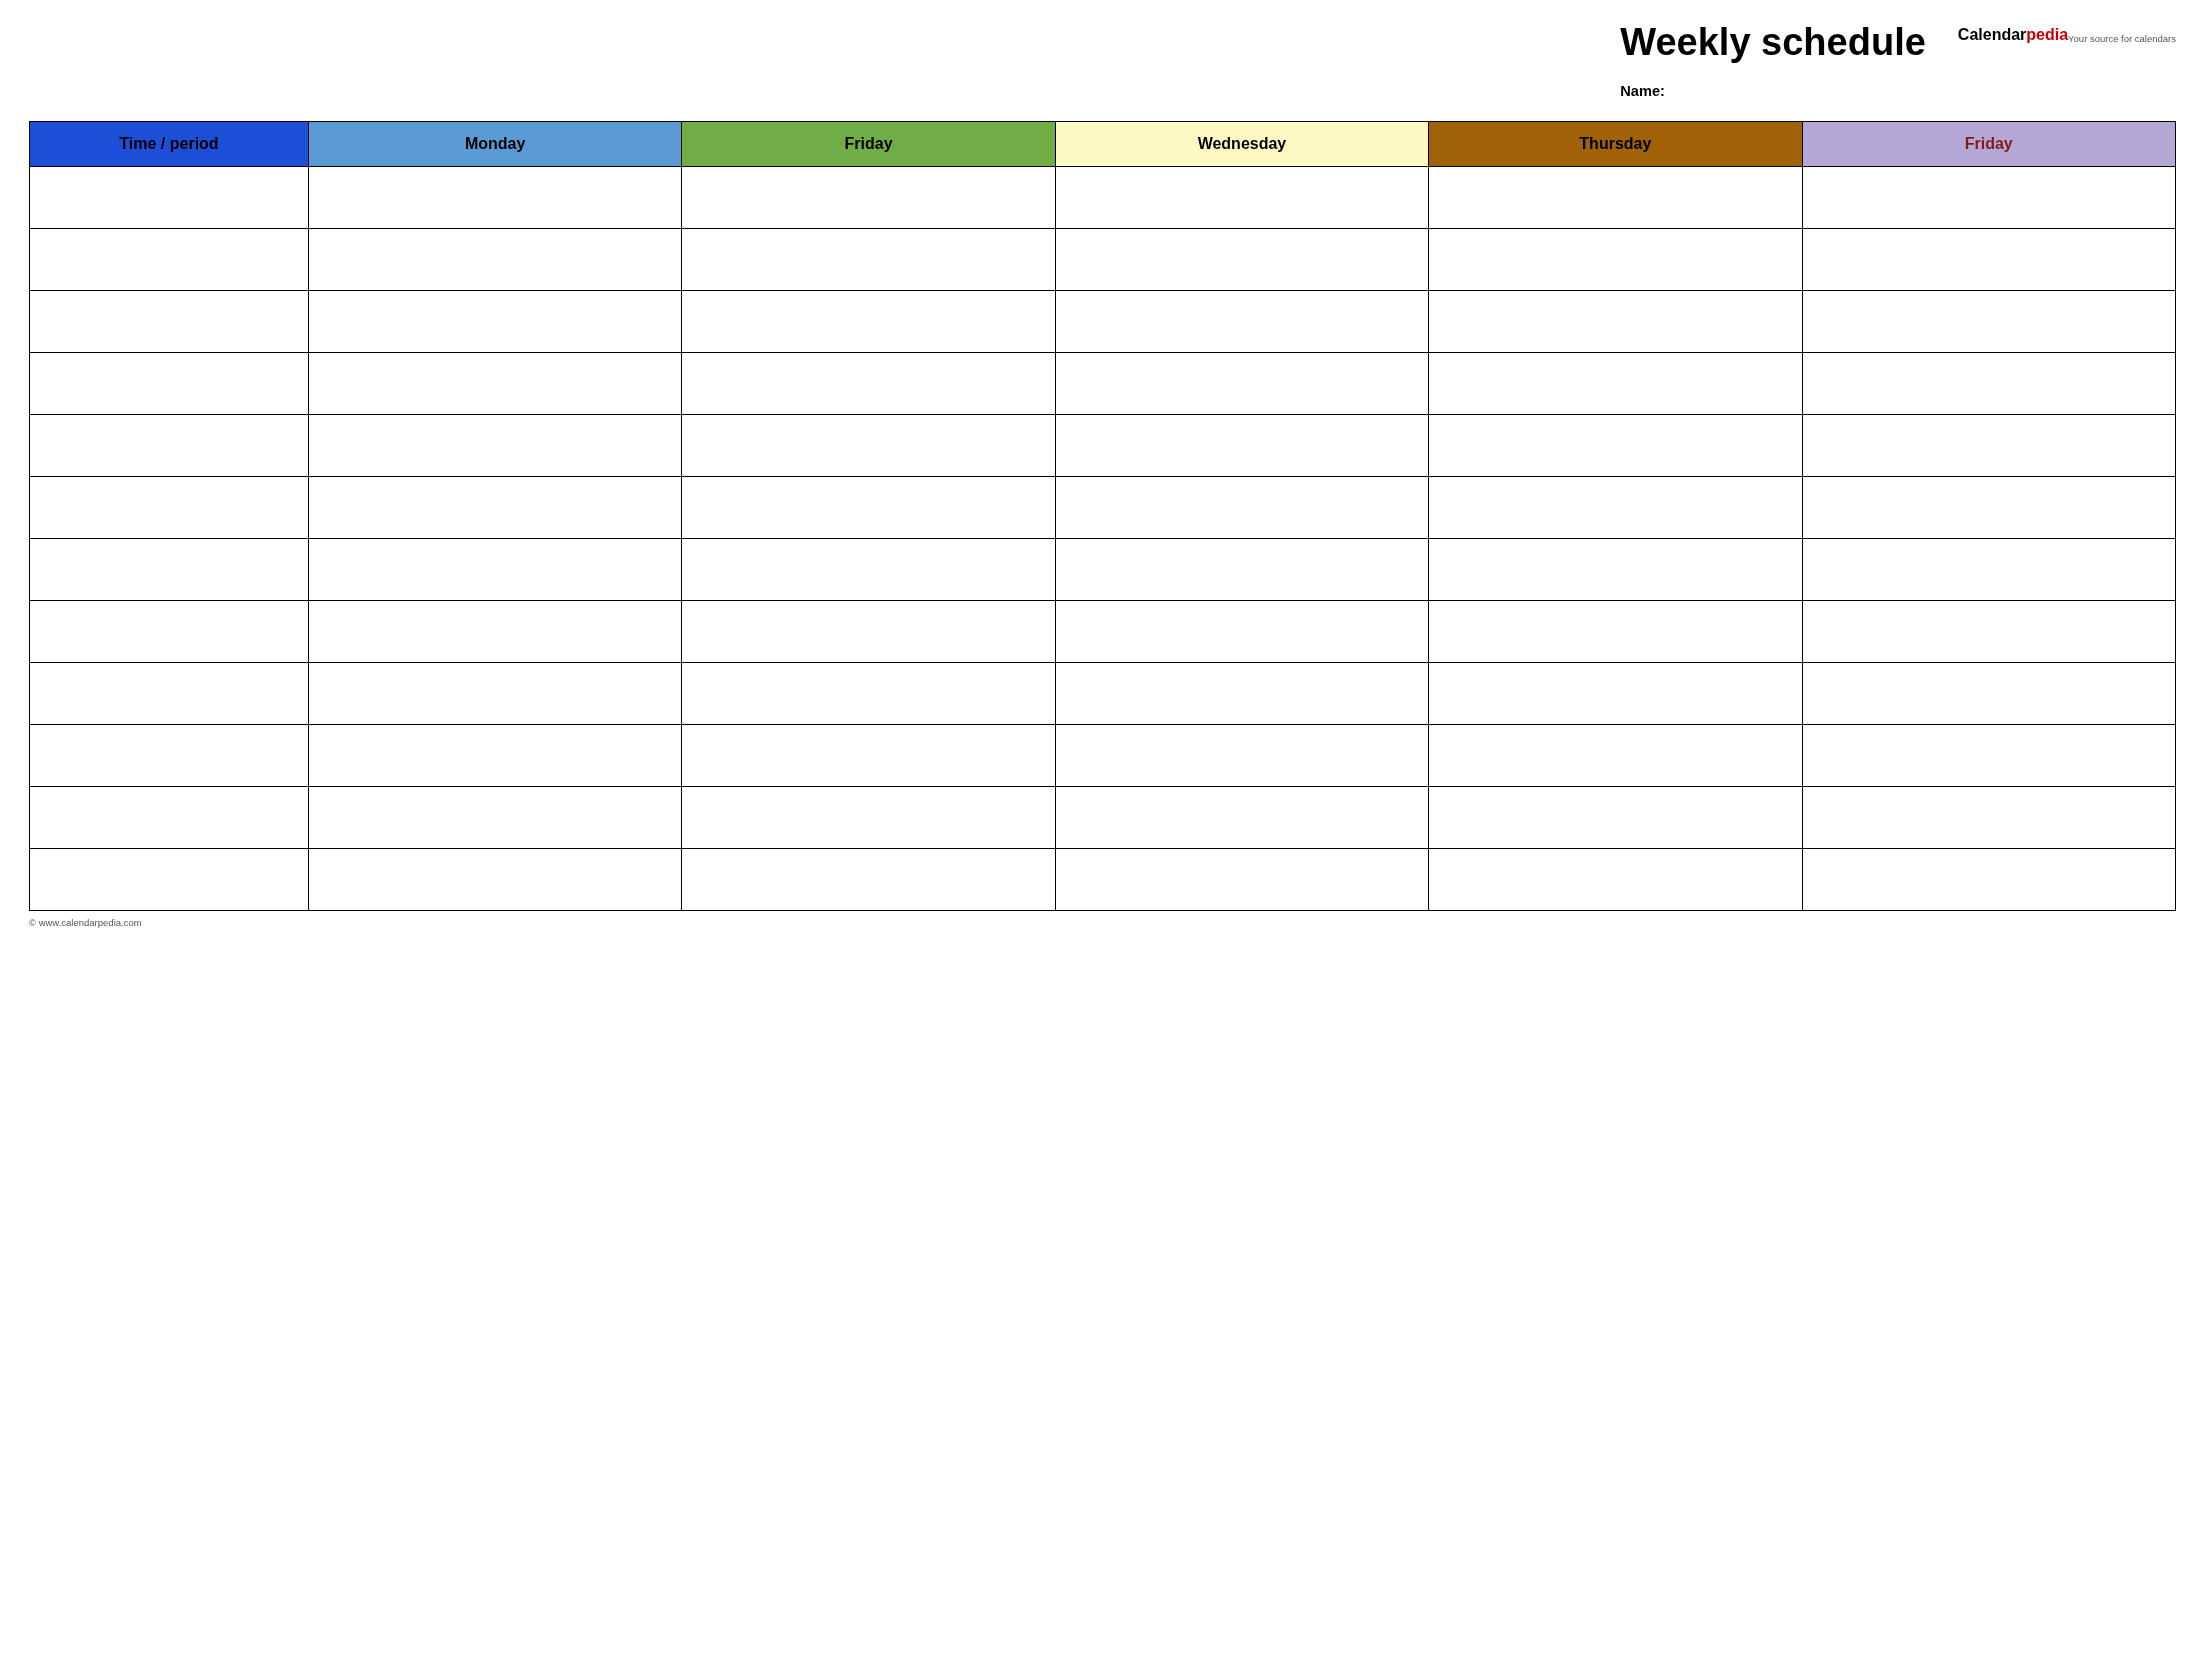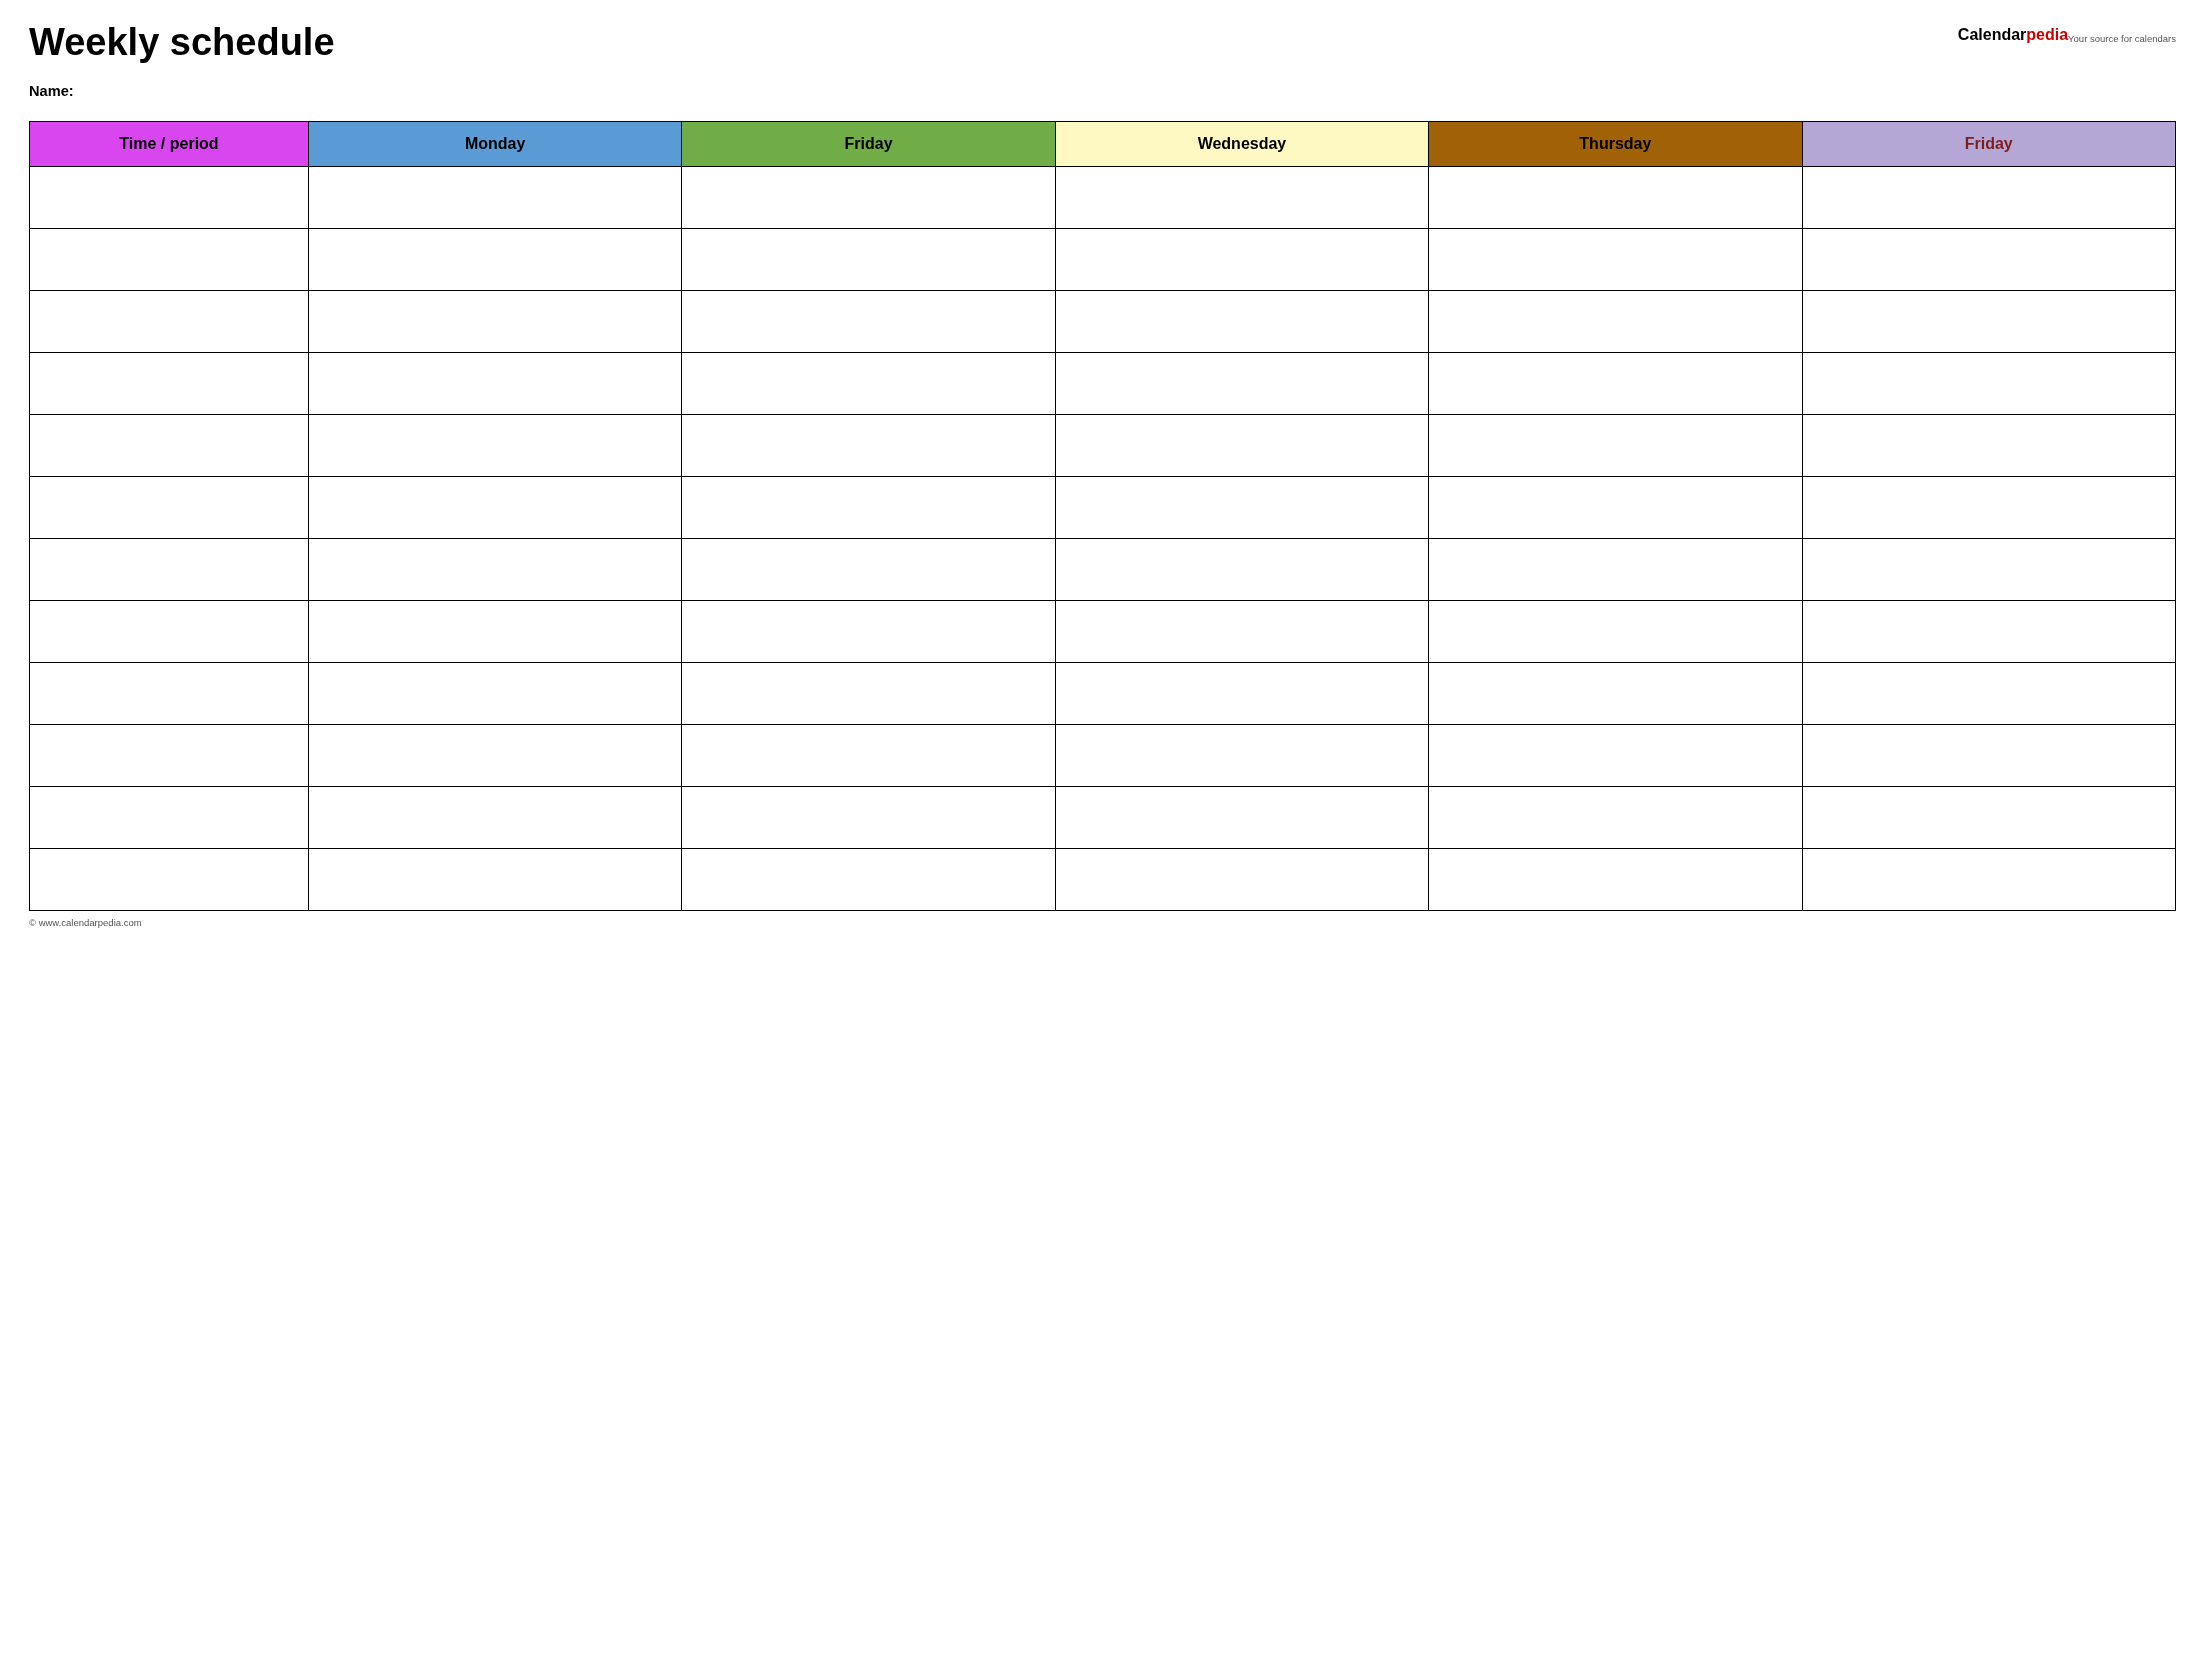--- a/index.html
+++ b/index.html
@@ -11,23 +11,24 @@
     body {
       background: #ffffff;
       font-family: Arial, sans-serif;
       padding: 22px 29px;
       width: 100%;
       min-height: 100vh;
     }
 
     .header-row {
       display: flex;
-      justify-content: space-between;
+      justify-content: flex-end;
       align-items: flex-start;
       margin-bottom: 7.3px;
+      gap: 32px;
     }
 
     .page-title {
       font-size: 38px;
       font-weight: bold;
       color: #000000;
       line-height: 1.1;
     }
 
     .logo-container {
@@ -78,21 +79,21 @@
 
     .schedule-table thead th {
       font-size: 16px;
       font-weight: bold;
       text-align: center;
       padding: 13px 7.3px;
       border: 1.5px solid #000000;
     }
 
     .th-time {
-      background-color: #d946ef;
+      background-color: #1d4ed8;
       width: 13%;
       color: #000000;
     }
 
     .th-monday {
       background-color: #5b9bd5;
       width: 17.4%;
       color: #000000;
     }
 

